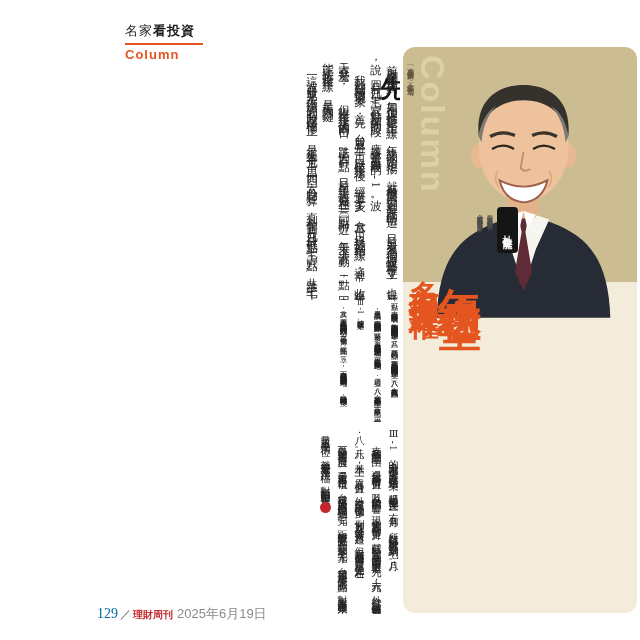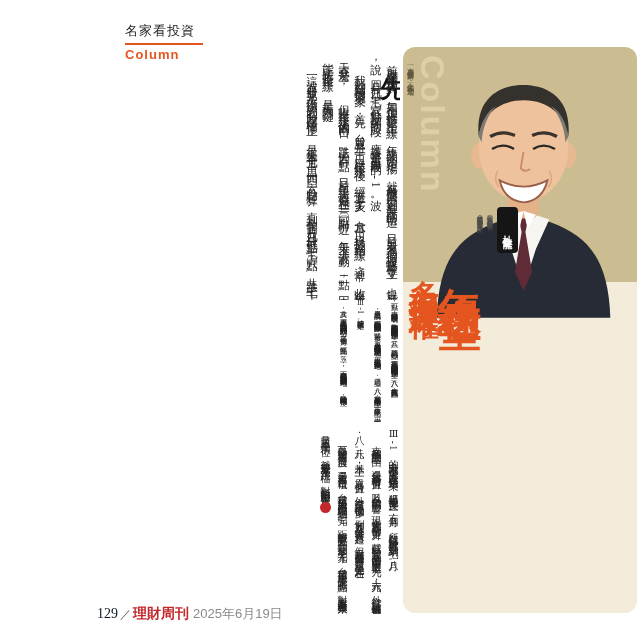--- a/index.html
+++ b/index.html
@@ -4,21 +4,21 @@
 <style>
   html,body{margin:0;padding:0;}
   body{
     width:640px;height:640px;position:relative;background:#ffffff;
     font-family:"Liberation Serif","DejaVu Serif",serif;color:#2b2b2b;
     overflow:hidden;
   }
   
   .header{position:absolute;left:125px;top:22px;width:120px;}
   .cat-zh{font-family:"Liberation Sans","DejaVu Sans",sans-serif;font-size:13px;letter-spacing:1px;color:#1c1c1c;}
-  .cat-zh b{font-weight:normal;margin-top:23px;}
+  .cat-zh b{font-weight:bold;margin-top:23px;}
   .cat-rule{width:78px;height:2px;background:#e4551f;margin:3px 0 2px 0;}
   .cat-en{font-family:"Liberation Sans","DejaVu Sans",sans-serif;font-size:13px;font-weight:bold;color:#e4551f;letter-spacing:1px;}
   
   .vband{
     position:absolute;writing-mode:vertical-rl;text-orientation:mixed;
     overflow:hidden;color:#222;
   }
   .vband p{margin:0;padding:0;}
   .vband p.indent{text-indent:1em;}
   #band1{left:80px;top:54px;width:320px;height:246px;font-size:11.5px;letter-spacing:3px;line-height:16px;}
@@ -58,23 +58,23 @@
   .title-1{
     position:absolute;left:27px;top:206px;
     writing-mode:vertical-rl;font-size:44px;font-weight:bold;color:#e4551f;letter-spacing:6px;
   }
   .title-2{
     position:absolute;left:0px;top:209px;
     writing-mode:vertical-rl;font-size:30px;font-weight:bold;color:#e4551f;letter-spacing:5px;
   }
   
   .footer{position:absolute;left:97px;top:605px;display:flex;align-items:baseline;}
-  .pageno{font-size:14px;color:#0f172a;}
+  .pageno{font-size:14px;color:#0369a1;}
   .slash{font-size:11px;color:#555;margin:0 2px;}
-  .mag{font-family:"Liberation Sans","DejaVu Sans",sans-serif;font-size:14px;font-weight:bold;color:#c3272b;margin-right:4px;}
+  .mag{font-family:"Liberation Sans","DejaVu Sans",sans-serif;font-size:10px;font-weight:bold;color:#c3272b;margin-right:4px;}
   .date{font-family:"Liberation Sans","DejaVu Sans",sans-serif;font-size:13px;color:#8a8a8a;}
 </style>
 </head>
 <body>
 
 <div class="header">
   <div class="cat-zh"><span>名家</span><b>看投資</b></div>
   <div class="cat-rule"></div>
   <div class="cat-en">Column</div>
 </div>

